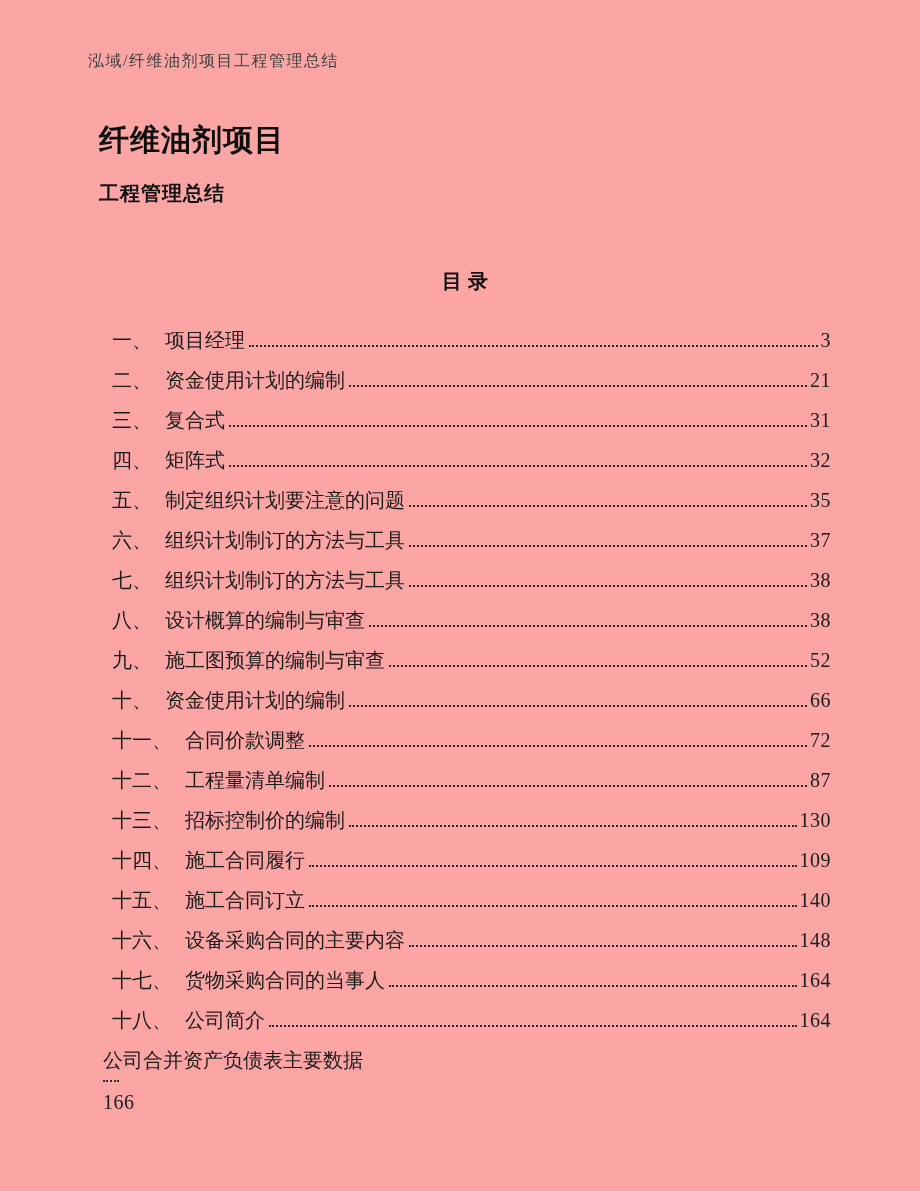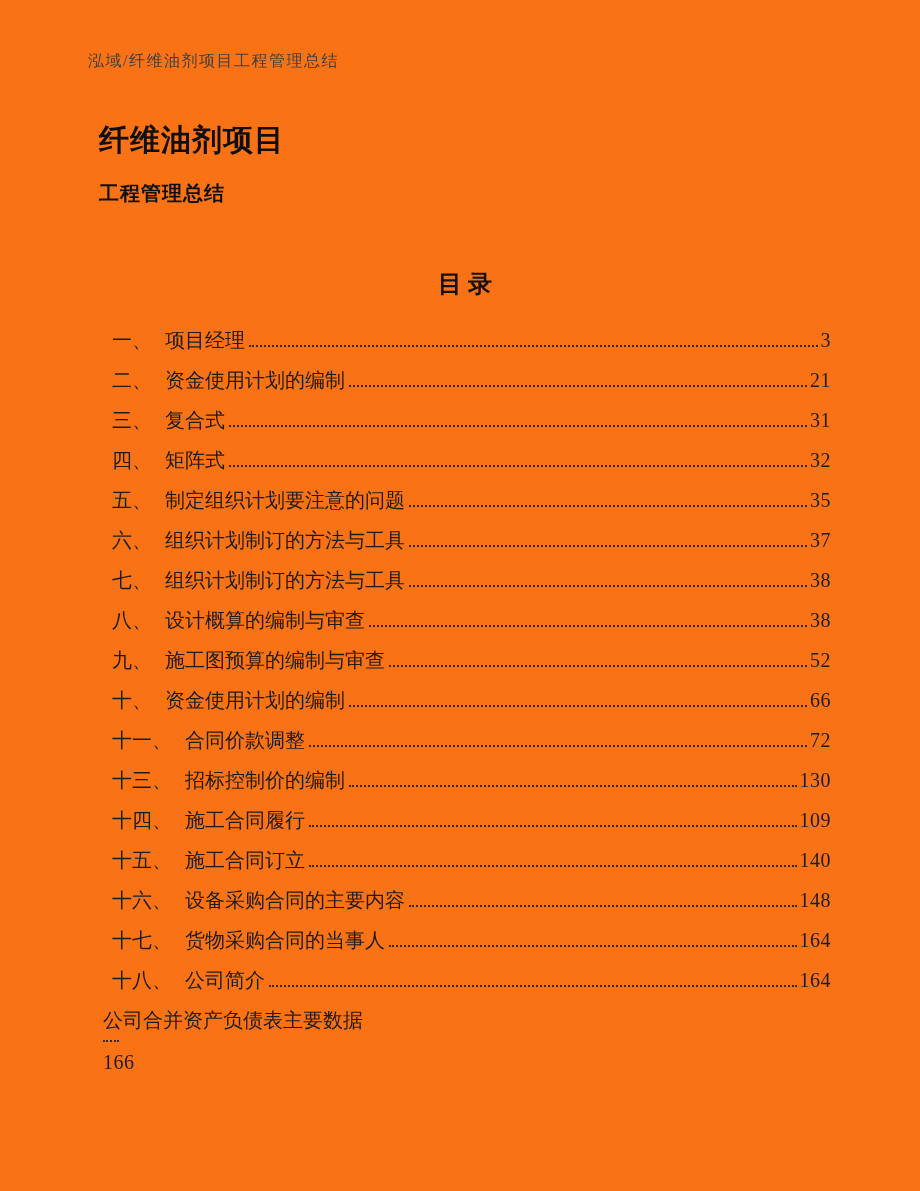--- a/index.html
+++ b/index.html
@@ -1,21 +1,21 @@
 <!DOCTYPE html>
 <html><head>
 <meta charset="utf-8">
 <style>
   html, body { margin: 0; padding: 0; background: #888; }
   .page {
     position: relative;
     width: 920px;
     height: 1191px;
     margin: 0 auto;
-    background: #f97316;
+    background: #fca5a5;
     font-family: "Liberation Serif", serif;
     color: #1c1c1c;
     overflow: hidden;
   }
   .doc-header {
     position: absolute;
     left: 88px;
     top: 51px;
     font-size: 16px;
     letter-spacing: 1.5px;
@@ -31,21 +31,21 @@
     white-space: nowrap;
   }
   .doc-title-1 { top: 120px; font-size: 30px; letter-spacing: 1px; }
   .doc-title-2 { top: 180px; font-size: 20px; letter-spacing: 1px; }
   .toc-heading {
     position: absolute;
     top: 268px;
     left: 99px;
     width: 732px;
     text-align: center;
-    font-size: 24px;
+    font-size: 20px;
     font-weight: 700;
     letter-spacing: 6px;
     text-indent: 6px;
     color: #111;
   }
   .toc-list {
     position: absolute;
     top: 320px;
     left: 99px;
     width: 732px;
@@ -146,20 +146,26 @@
       <span class="toc-leader"></span>
       <span class="toc-page">66</span>
     </div>
       <div class="toc-row">
       <span class="toc-num">十一、</span>
       <span class="toc-title">合同价款调整</span>
       <span class="toc-leader"></span>
       <span class="toc-page">72</span>
     </div>
       <div class="toc-row">
+      <span class="toc-num">十二、</span>
+      <span class="toc-title">工程量清单编制</span>
+      <span class="toc-leader"></span>
+      <span class="toc-page">87</span>
+    </div>
+      <div class="toc-row">
       <span class="toc-num">十三、</span>
       <span class="toc-title">招标控制价的编制</span>
       <span class="toc-leader"></span>
       <span class="toc-page">130</span>
     </div>
       <div class="toc-row">
       <span class="toc-num">十四、</span>
       <span class="toc-title">施工合同履行</span>
       <span class="toc-leader"></span>
       <span class="toc-page">109</span>

